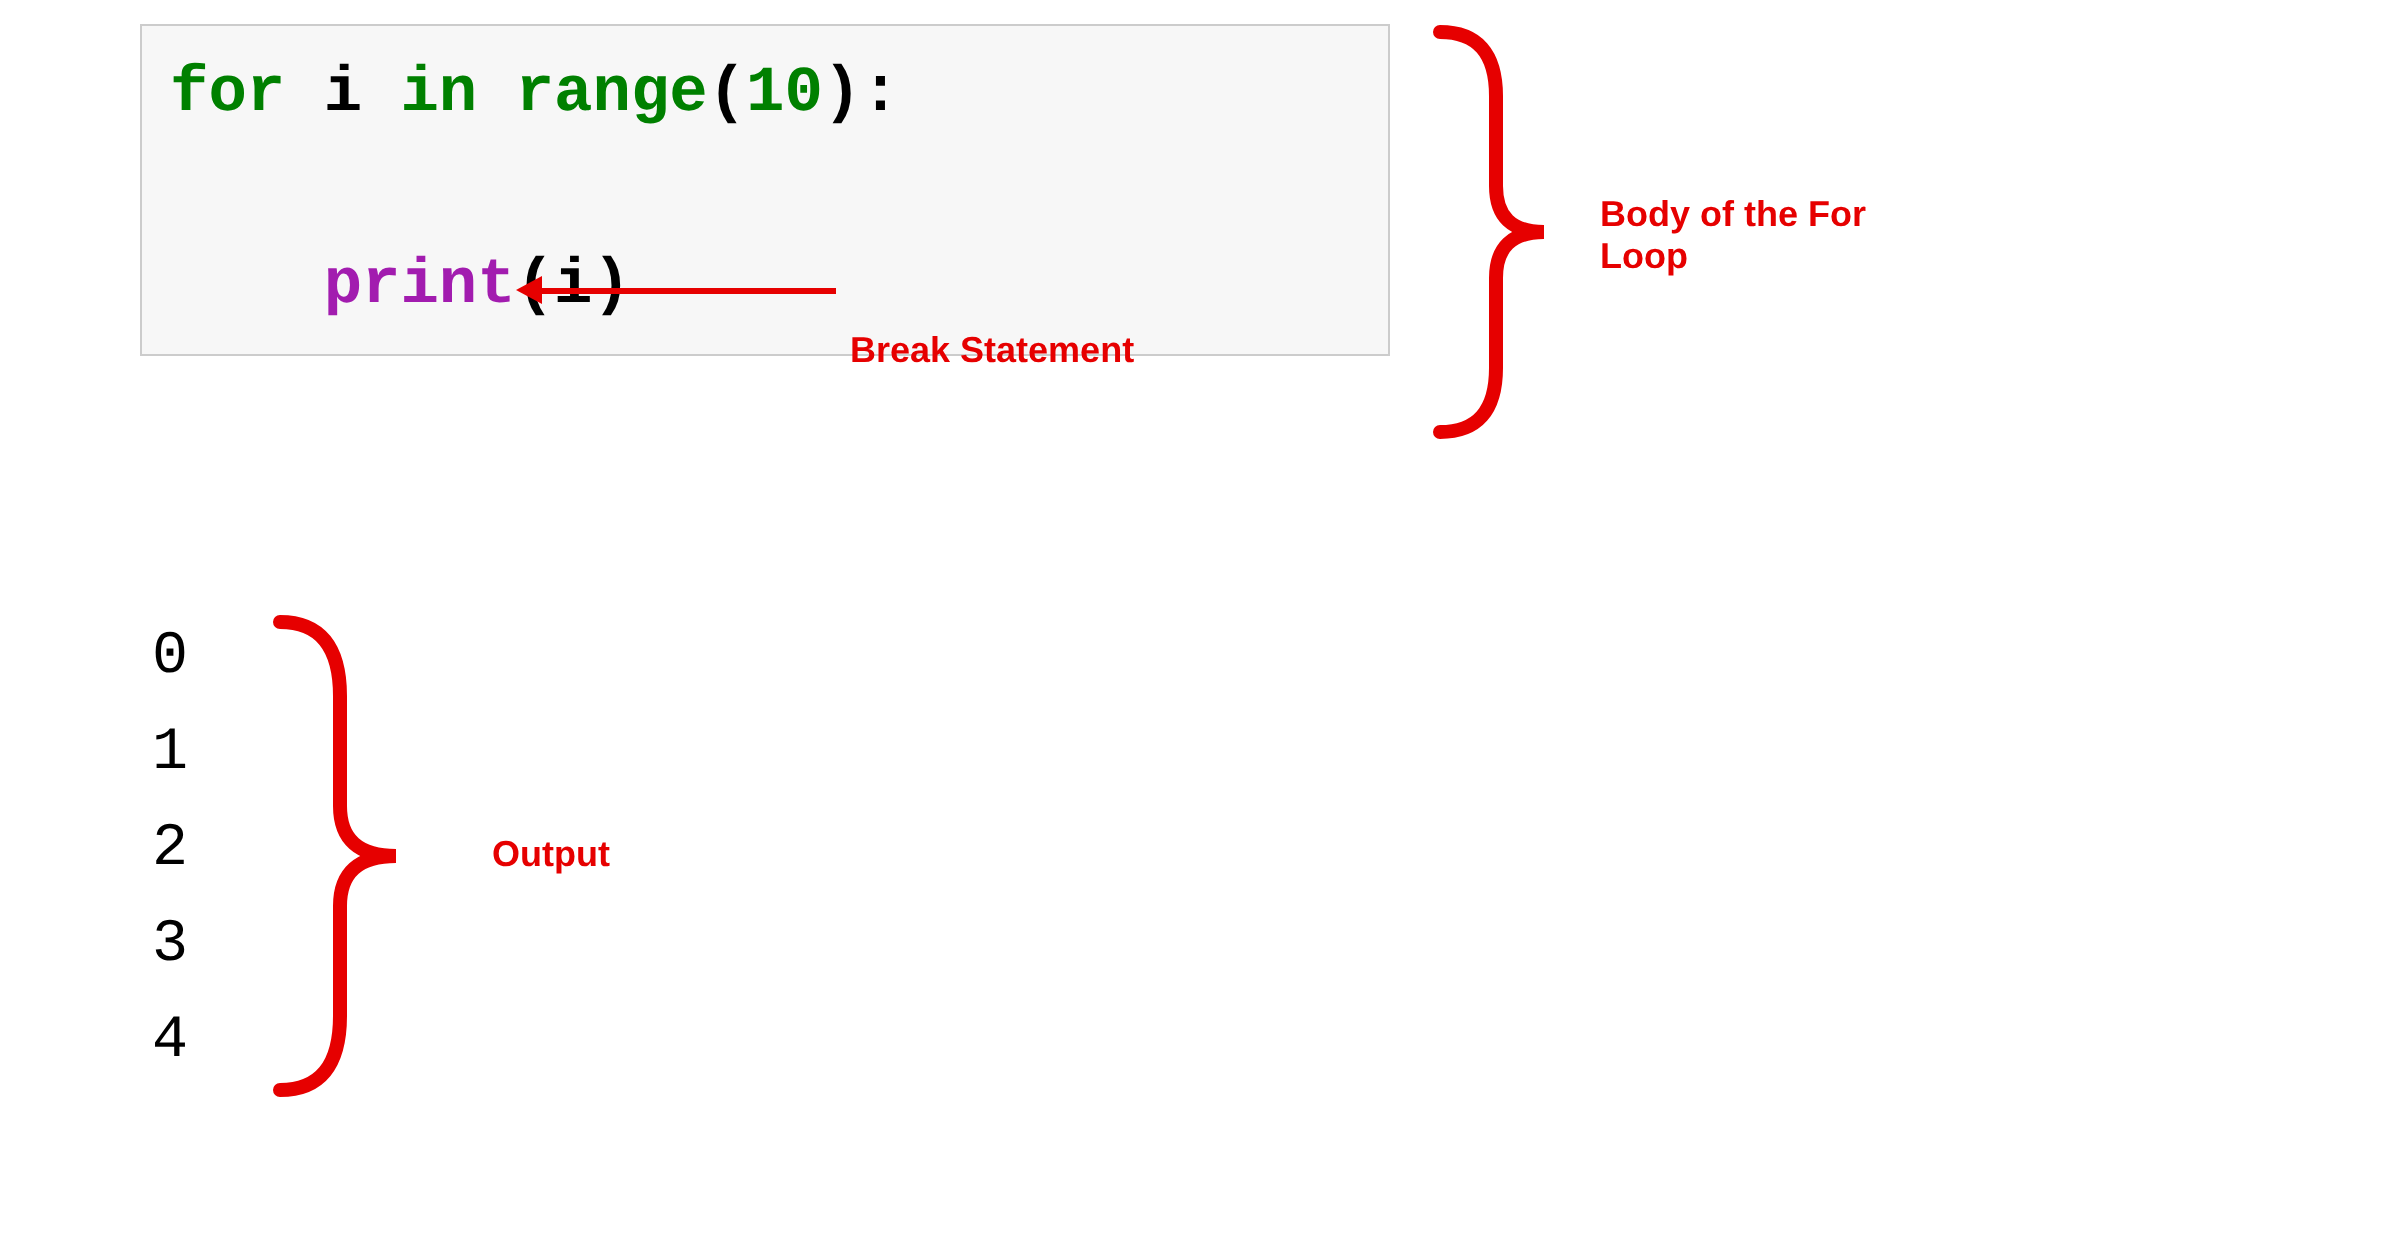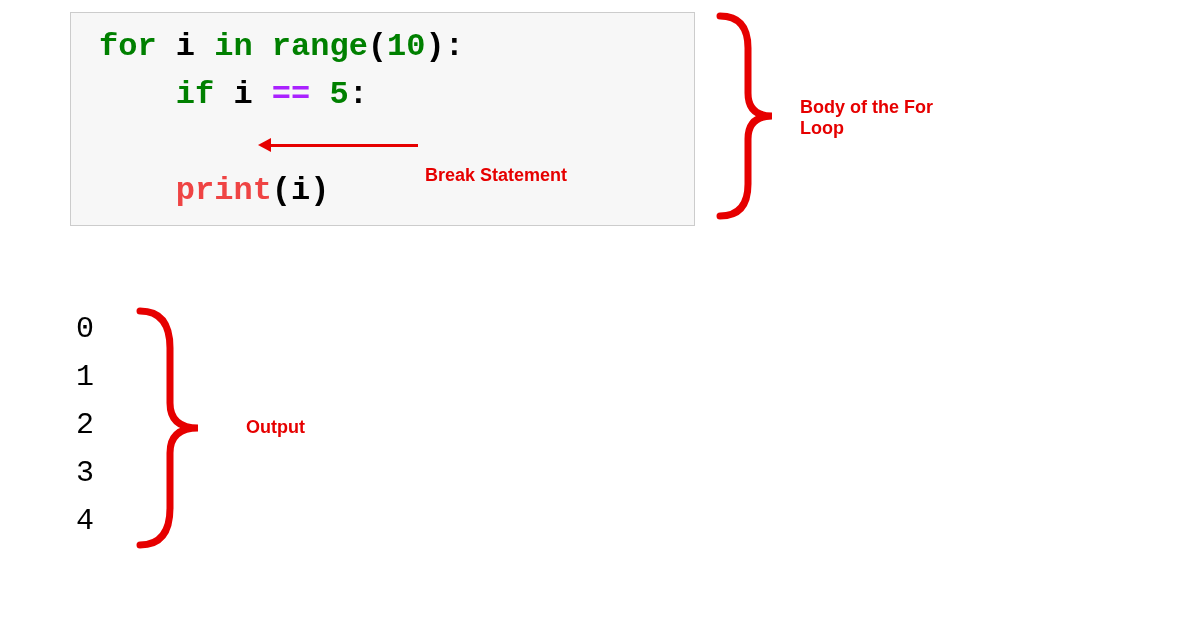--- a/index.html
+++ b/index.html
@@ -10,31 +10,31 @@
       font-family: 'Consolas', 'Monaco', 'Courier New', monospace;
       position: relative;
     }
     .code-block {
       position: absolute;
       left: 70px;
       top: 12px;
       width: 625px;
       background: #f7f7f7;
       border: 1px solid #cccccc;
-      padding: 10px 28px;
+      padding: 10px 14px;
       font-size: 32px;
       line-height: 1.5;
       font-weight: bold;
     }
     .code-line { white-space: pre; }
     .kw-green { color: #008000; }
     .kw-black { color: #000000; }
     .kw-purple { color: #aa22ff; }
     .kw-num { color: #008000; }
-    .kw-print { color: #ef4444; }
+    .kw-print { color: #a21caf; }
     .paren { color: #000000; }
     .output-block {
       position: absolute;
       left: 76px;
       top: 305px;
       font-size: 30px;
       line-height: 1.6;
       font-weight: normal;
       color: #000000;
     }
@@ -69,21 +69,20 @@
     .arrow-break-head { left: 258px; top: 138px; }
     svg.brace { position: absolute; }
     .brace-body { left: 710px; top: 8px; }
     .brace-output { left: 128px; top: 303px; }
   </style>
 </head>
 <body>
 
 <div class="code-block">
   <div class="code-line"><span class="kw-green">for</span><span class="kw-black"> </span><span class="kw-black">i</span><span class="kw-black"> </span><span class="kw-green">in</span><span class="kw-black"> </span><span class="kw-green">range</span><span class="paren">(</span><span class="kw-num">10</span><span class="paren">)</span><span class="kw-black">:</span></div>
-  <div class="code-line"><span>    </span><span class="kw-green">if</span><span class="kw-black"> </span><span class="kw-black">i</span><span class="kw-black"> </span><span class="kw-purple">==</span><span class="kw-black"> </span><span class="kw-num">5</span><span class="kw-black">:</span></div>
   <div class="code-line"><span>        </span></div>
   <div class="code-line"><span>    </span><span class="kw-print">print</span><span class="paren">(</span><span class="kw-black">i</span><span class="paren">)</span></div>
 </div>
 
 <div class="arrow-line arrow-break"></div>
 <div class="arrow-head arrow-break-head"></div>
 <div class="annotation break-label">Break Statement</div>
 
 <svg class="brace brace-body" width="90" height="215">
   <path d="M 10 8 Q 38 8 38 40 L 38 85 Q 38 108 62 108 Q 38 108 38 131 L 38 176 Q 38 208 10 208" stroke="#e60000" stroke-width="7" fill="none" stroke-linecap="round"></path>

